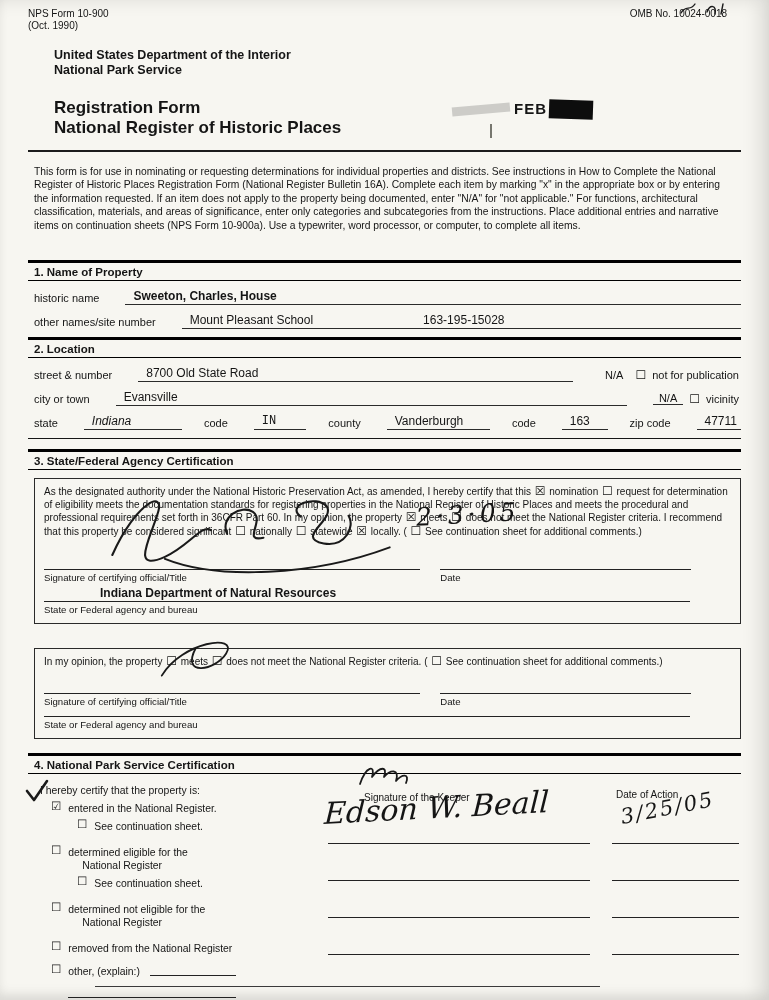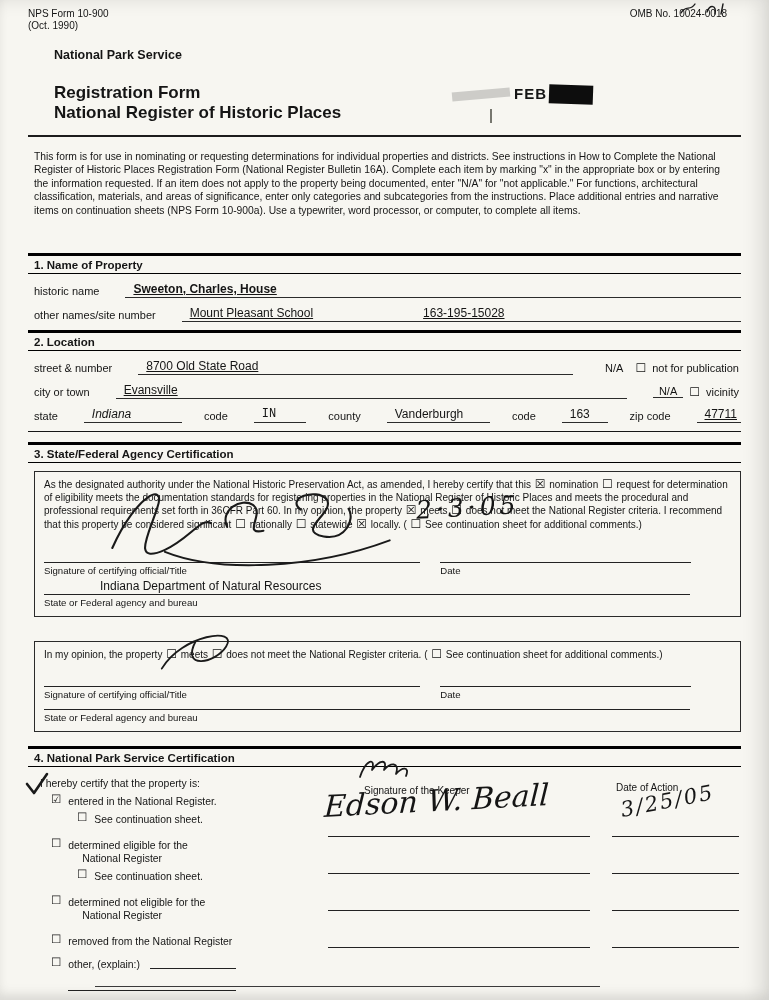--- a/index.html
+++ b/index.html
@@ -16,51 +16,51 @@
   .title-wrap{position:relative;margin:20px 0 0 26px;}
   .big-title{font-weight:bold;font-size:17px;line-height:1.18;}
   .stamp{position:absolute;top:2px;left:398px;white-space:nowrap;}
   .stamp-smudge{display:inline-block;width:58px;height:9px;background:#9a9a96;opacity:.45;transform:rotate(-5deg);vertical-align:middle;margin-right:4px;}
   .stamp-feb{font-weight:bold;font-size:15px;letter-spacing:1px;}
   .stamp-blob{display:inline-block;width:44px;height:19px;background:#0d0d0d;margin-left:2px;vertical-align:middle;transform:rotate(2deg);}
   .stamp-tick{position:absolute;left:38px;top:24px;width:2px;height:14px;background:#77776f;}
   .rule-med{border-bottom:2px solid #1c1c1c;margin-top:12px;}
   .intro{margin:13px 6px 0 6px;font-size:10.3px;line-height:1.3;text-align:left;}
 
-  .section-bar{margin-top:36px;border-top:3px solid #000;border-bottom:1.4px solid #000;
+  .section-bar{margin-top:28px;border-top:3px solid #000;border-bottom:1.4px solid #000;
     font-weight:bold;font-size:11.5px;padding:3px 0 2px 6px;}
   .section-bar.tight{margin-top:8px;}
   .thin-rule{border-bottom:1.4px solid #161616;margin-top:8px;}
 
   .field-row{display:flex;align-items:flex-end;margin-top:8px;font-size:11px;gap:16px;}
   .lbl{white-space:nowrap;padding:0 10px 1px 6px;}
   .val{font-size:12px;padding:0 4px 1px 8px;}
   .u{border-bottom:1px solid #2b2b2b;}
-  .grow{flex:1;text-decoration:underline;}
+  .grow{flex:1;}
   .bold{font-weight:bold;}
   .rowflex{display:flex;align-items:flex-end;}
   .site-no{margin-left:110px;font-size:12px;}
   .right-group{display:flex;align-items:flex-end;white-space:nowrap;padding:0 2px 1px 10px;font-size:11px;gap:5px;}
   .na{font-size:11px;font-weight:normal;padding:0 6px;}
   .cb{font-size:12px;line-height:1;margin:0 1px;display:inline-block;}
 
   .cert-box{border:1.2px solid #2a2a2a;margin:8px 0 0 6px;padding:6px 9px 8px 9px;position:relative;}
   .cert-text{margin:0;font-size:10px;line-height:1.32;}
   .sig-area{position:relative;margin-top:0;}
   .scrib1{position:absolute;left:52px;top:-50px;z-index:3;pointer-events:none;}
   .scrib2{position:absolute;left:118px;top:-12px;z-index:3;pointer-events:none;}
   .hand-date{position:absolute;left:372px;top:-38px;z-index:3;
     font-family:"DejaVu Serif",serif;font-style:italic;font-size:25px;letter-spacing:4px;transform:rotate(-3deg);}
   .sig-cols{display:flex;gap:20px;padding-top:30px;}
   .sig-cols.shallow{padding-top:24px;}
   .sig-main{flex:1.5;}
   .sig-date{flex:1;padding-right:40px;}
   .sig-line{border-bottom:1px solid #222;height:1px;}
   .sig-lbl{font-size:9.6px;margin-top:2px;}
-  .agency-name{margin:3px 0 0 56px;font-size:12px;}
+  .agency-name{margin:3px 0 0 56px;font-size:12px;font-weight:bold;}
   .agency-rule{border-bottom:1px solid #222;margin-top:1px;width:94%;}
   .box-gap{height:16px;}
 
   .s4{display:flex;margin-top:4px;}
   .s4-left{width:300px;font-size:10.4px;line-height:1.25;}
   .certify-line{position:relative;padding-left:12px;margin-top:6px;}
   .certify-check{position:absolute;left:-4px;top:-6px;}
   .s4-item{margin-top:5px;display:flex;align-items:flex-start;gap:6px;}
   .s4-item .cb{font-size:11.5px;margin-top:-1px;}
   .lvl1{margin-left:22px;}
@@ -98,20 +98,21 @@
       <div>(Oct. 1990)</div>
     </div>
     <div style="padding-right:14px;">OMB No. 10024-0018</div>
   </div>
   <svg class="tr-mark" width="54" height="18" viewBox="0 0 54 18">
     <path d="M4,13 C9,4 13,12 18,4" stroke-width="1.4" stroke="#555"></path>
     <path d="M30,12 C33,4 40,5 38,14 M46,4 L44,14" stroke-width="1.4" stroke="#555"></path>
   </svg>
 
   <div class="agency">
+    <div>United States Department of the Interior</div>
     <div>National Park Service</div>
   </div>
 
   <div class="title-wrap">
     <div class="big-title">
       <div>Registration Form</div>
       <div>National Register of Historic Places</div>
     </div>
     <div class="stamp">
       <span class="stamp-smudge"></span><span class="stamp-feb">FEB</span><span class="stamp-blob"></span>

